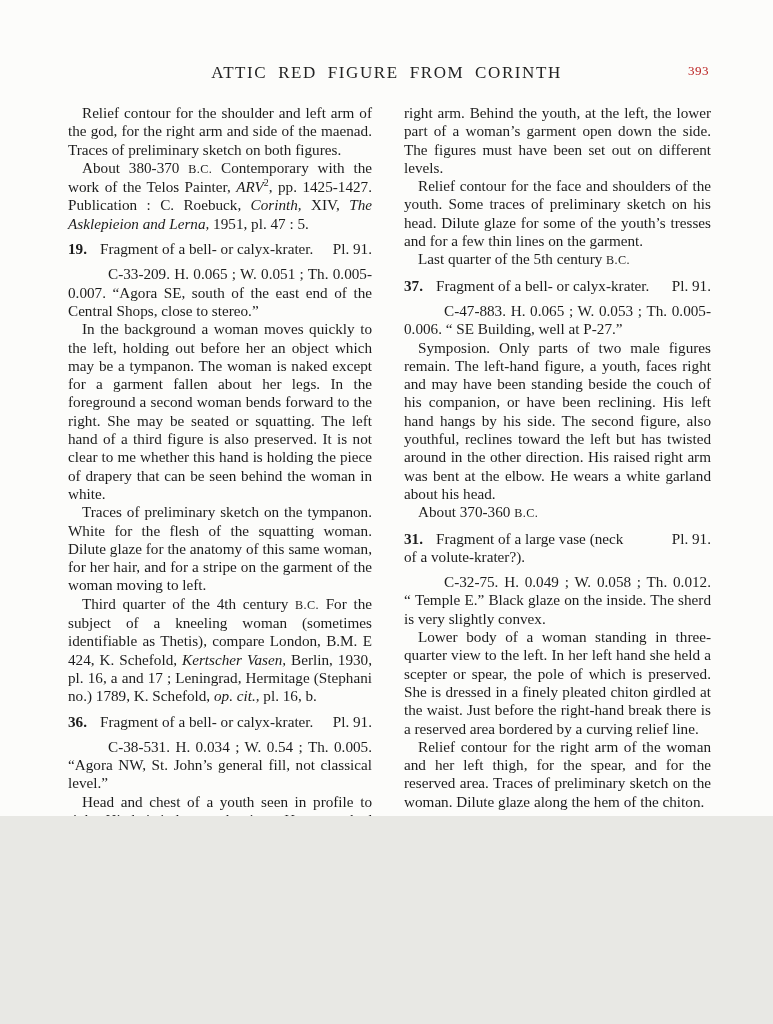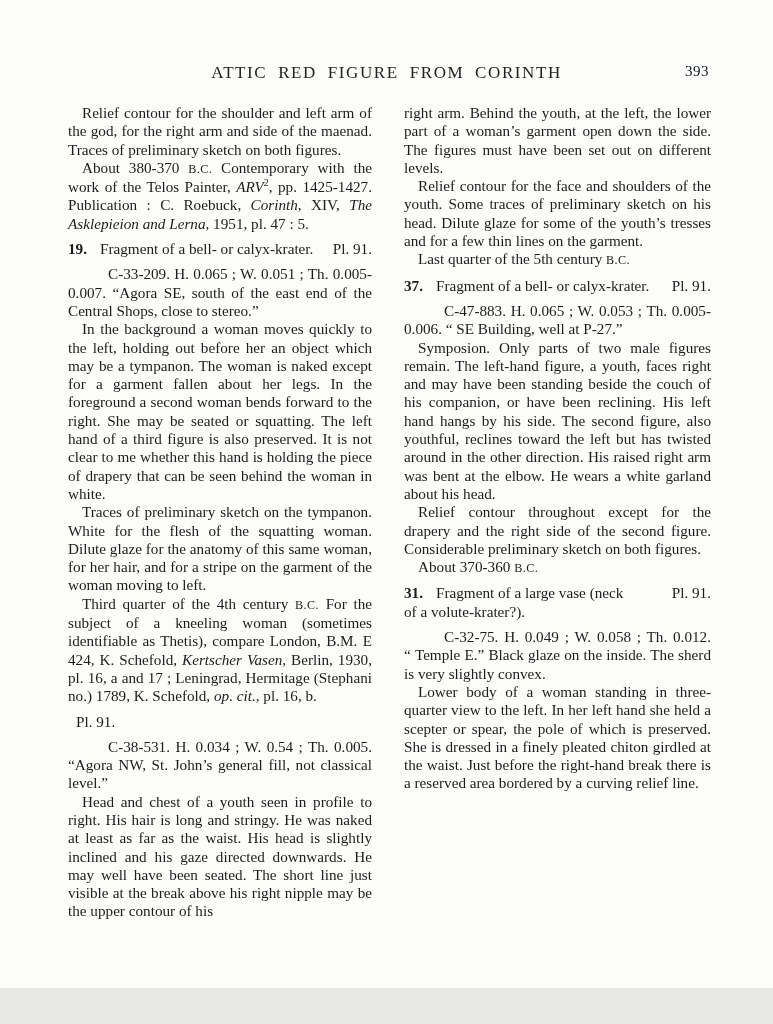--- a/index.html
+++ b/index.html
@@ -1,35 +1,35 @@
 <!DOCTYPE html>
 <html><head>
 <meta charset="utf-8">
 <style>
   html,body{margin:0;padding:0;background:#e8e8e4;}
   .page{
     position:relative;
-    width:773px;height:988px;
+    width:773px;height:816px;
     margin:0 auto;
     background:#fcfcfa;
     color:#1c1c1c;
     font-family:"Liberation Serif","DejaVu Serif",serif;
     overflow:hidden;
   }
   .running-head{
     position:absolute;top:63px;left:0;right:0;height:22px;
   }
   .running-title{
     display:block;text-align:center;
     font-size:17px;letter-spacing:1.6px;word-spacing:5px;
     color:#222;
   }
   .page-number{
     position:absolute;top:0;right:64px;
-    font-size:15px;letter-spacing:.5px;color:#0f172a;
+    font-size:13px;letter-spacing:.5px;color:#b91c1c;
   }
   .col{
     position:absolute;top:104px;
     text-align:justify;
     font-size:15.2px;line-height:18.3px;
   }
   .col-left{left:68px;width:304px;}
   .col-right{left:404px;width:307px;}
   p{margin:0;}
   .para{text-indent:14px;}
@@ -62,39 +62,40 @@
       <p class="para"><span>About 380-370 </span><span class="sc">B.C.</span><span> Contemporary with the work of the Telos Painter, </span><span class="i">ARV</span><span class="sup">2</span><span>, pp. 1425-1427. Publication&nbsp;: C. Roebuck, </span><span class="i">Corinth,</span><span> XIV, </span><span class="i">The Asklepieion and Lerna,</span><span> 1951, pl. 47&nbsp;: 5.</span></p>
       <div class="entry">
         <span class="entry-left"><span class="num">19.</span><span>Fragment of a bell- or calyx-krater.</span></span>
         <span class="pl">Pl. 91.</span>
       </div>
       <p class="catalog"><span>C-33-209.  H. 0.065&nbsp;; W. 0.051&nbsp;; Th. 0.005-0.007.  “Agora SE, south of the east end of the Central Shops, close to stereo.”</span></p>
       <p class="para"><span>In the background a woman moves quickly to the left, holding out before her an object which may be a tympanon. The woman is naked except for a garment fallen about her legs. In the foreground a second woman bends forward to the right. She may be seated or squatting. The left hand of a third figure is also preserved. It is not clear to me whether this hand is holding the piece of drapery that can be seen behind the woman in white.</span></p>
       <p class="para"><span>Traces of preliminary sketch on the tympanon. White for the flesh of the squatting woman. Dilute glaze for the anatomy of this same woman, for her hair, and for a stripe on the garment of the woman moving to left.</span></p>
       <p class="para"><span>Third quarter of the 4th century </span><span class="sc">B.C.</span><span> For the subject of a kneeling woman (sometimes identifiable as Thetis), compare London, B.M. E 424, K. Schefold, </span><span class="i">Kertscher Vasen,</span><span> Berlin, 1930, pl. 16, a and 17&nbsp;; Leningrad, Hermitage (Stephani no.) 1789, K. Schefold, </span><span class="i">op. cit.,</span><span> pl. 16, b.</span></p>
       <div class="entry">
+        <span class="entry-left"><span class="num">36.</span><span>Fragment of a bell- or calyx-krater.</span></span>
         <span class="pl">Pl. 91.</span>
       </div>
       <p class="catalog"><span>C-38-531.  H. 0.034&nbsp;; W. 0.54&nbsp;; Th. 0.005. “Agora NW, St. John’s general fill, not classical level.”</span></p>
       <p class="para"><span>Head and chest of a youth seen in profile to right. His hair is long and stringy. He was naked at least as far as the waist. His head is slightly inclined and his gaze directed downwards. He may well have been seated. The short line just visible at the break above his right nipple may be the upper contour of his</span></p>
     </div>
 
   <div class="col col-right">
       <p class="para flush"><span>right arm. Behind the youth, at the left, the lower part of a woman’s garment open down the side. The figures must have been set out on different levels.</span></p>
       <p class="para"><span>Relief contour for the face and shoulders of the youth. Some traces of preliminary sketch on his head. Dilute glaze for some of the youth’s tresses and for a few thin lines on the garment.</span></p>
       <p class="para"><span>Last quarter of the 5th century </span><span class="sc">B.C.</span></p>
       <div class="entry">
         <span class="entry-left"><span class="num">37.</span><span>Fragment of a bell- or calyx-krater.</span></span>
         <span class="pl">Pl. 91.</span>
       </div>
       <p class="catalog"><span>C-47-883.  H. 0.065&nbsp;; W. 0.053&nbsp;; Th. 0.005-0.006.  “&nbsp;SE Building, well at P-27.”</span></p>
       <p class="para"><span>Symposion. Only parts of two male figures remain. The left-hand figure, a youth, faces right and may have been standing beside the couch of his companion, or have been reclining. His left hand hangs by his side. The second figure, also youthful, reclines toward the left but has twisted around in the other direction. His raised right arm was bent at the elbow. He wears a white garland about his head.</span></p>
-      <p class="para"><span>Relief contour throughout except for the drapery and the right side of the second figure. Considerable preliminary sketch on both figures.</span></p>
       <p class="para"><span>About 370-360 </span><span class="sc">B.C.</span></p>
       <div class="entry">
         <span class="entry-left"><span class="num">31.</span><span>Fragment of a large vase (neck</span><br><span class="ml">of a volute-krater?).</span></span>
         <span class="pl">Pl. 91.</span>
       </div>
       <p class="catalog"><span>C-32-75.  H. 0.049&nbsp;; W. 0.058&nbsp;; Th. 0.012. “&nbsp;Temple E.”  Black glaze on the inside. The sherd is very slightly convex.</span></p>
       <p class="para"><span>Lower body of a woman standing in three-quarter view to the left. In her left hand she held a scepter or spear, the pole of which is preserved. She is dressed in a finely pleated chiton girdled at the waist. Just before the right-hand break there is a reserved area bordered by a curving relief line.</span></p>
+      <p class="para"><span>Relief contour for the right arm of the woman and her left thigh, for the spear, and for the reserved area. Traces of preliminary sketch on the woman. Dilute glaze along the hem of the chiton.</span></p>
     </div>
 
 </div>
 
 </body></html>

